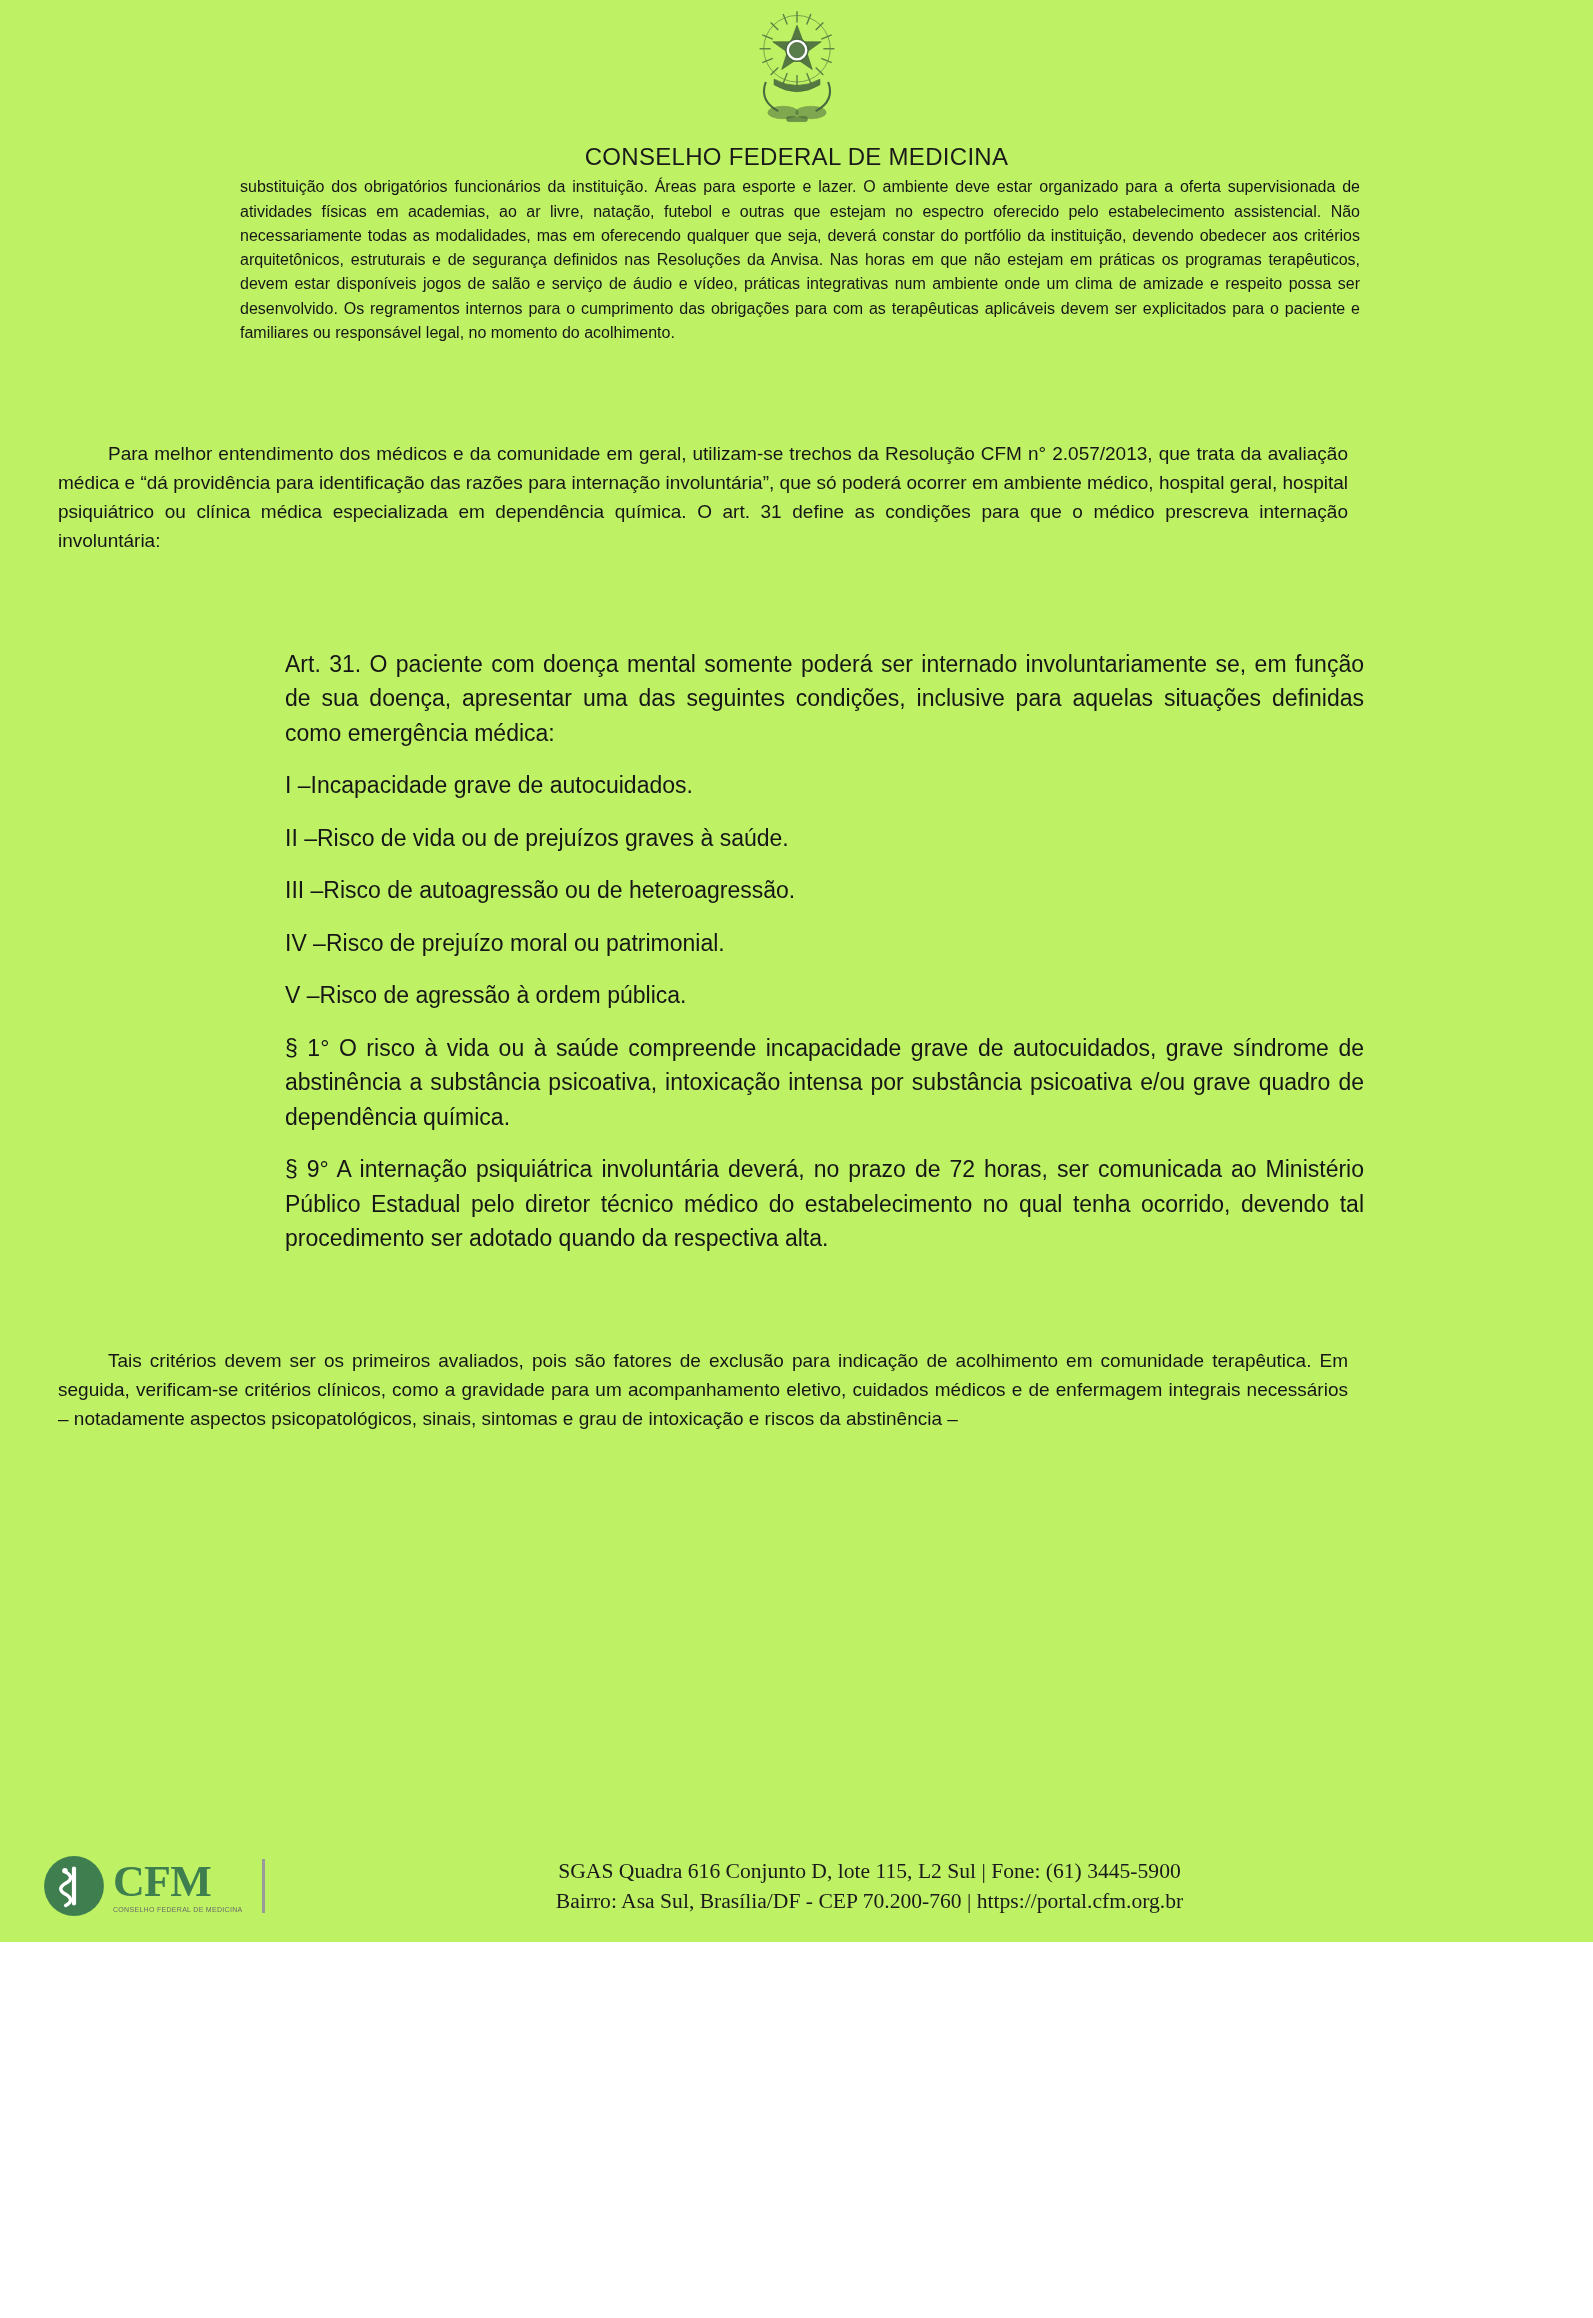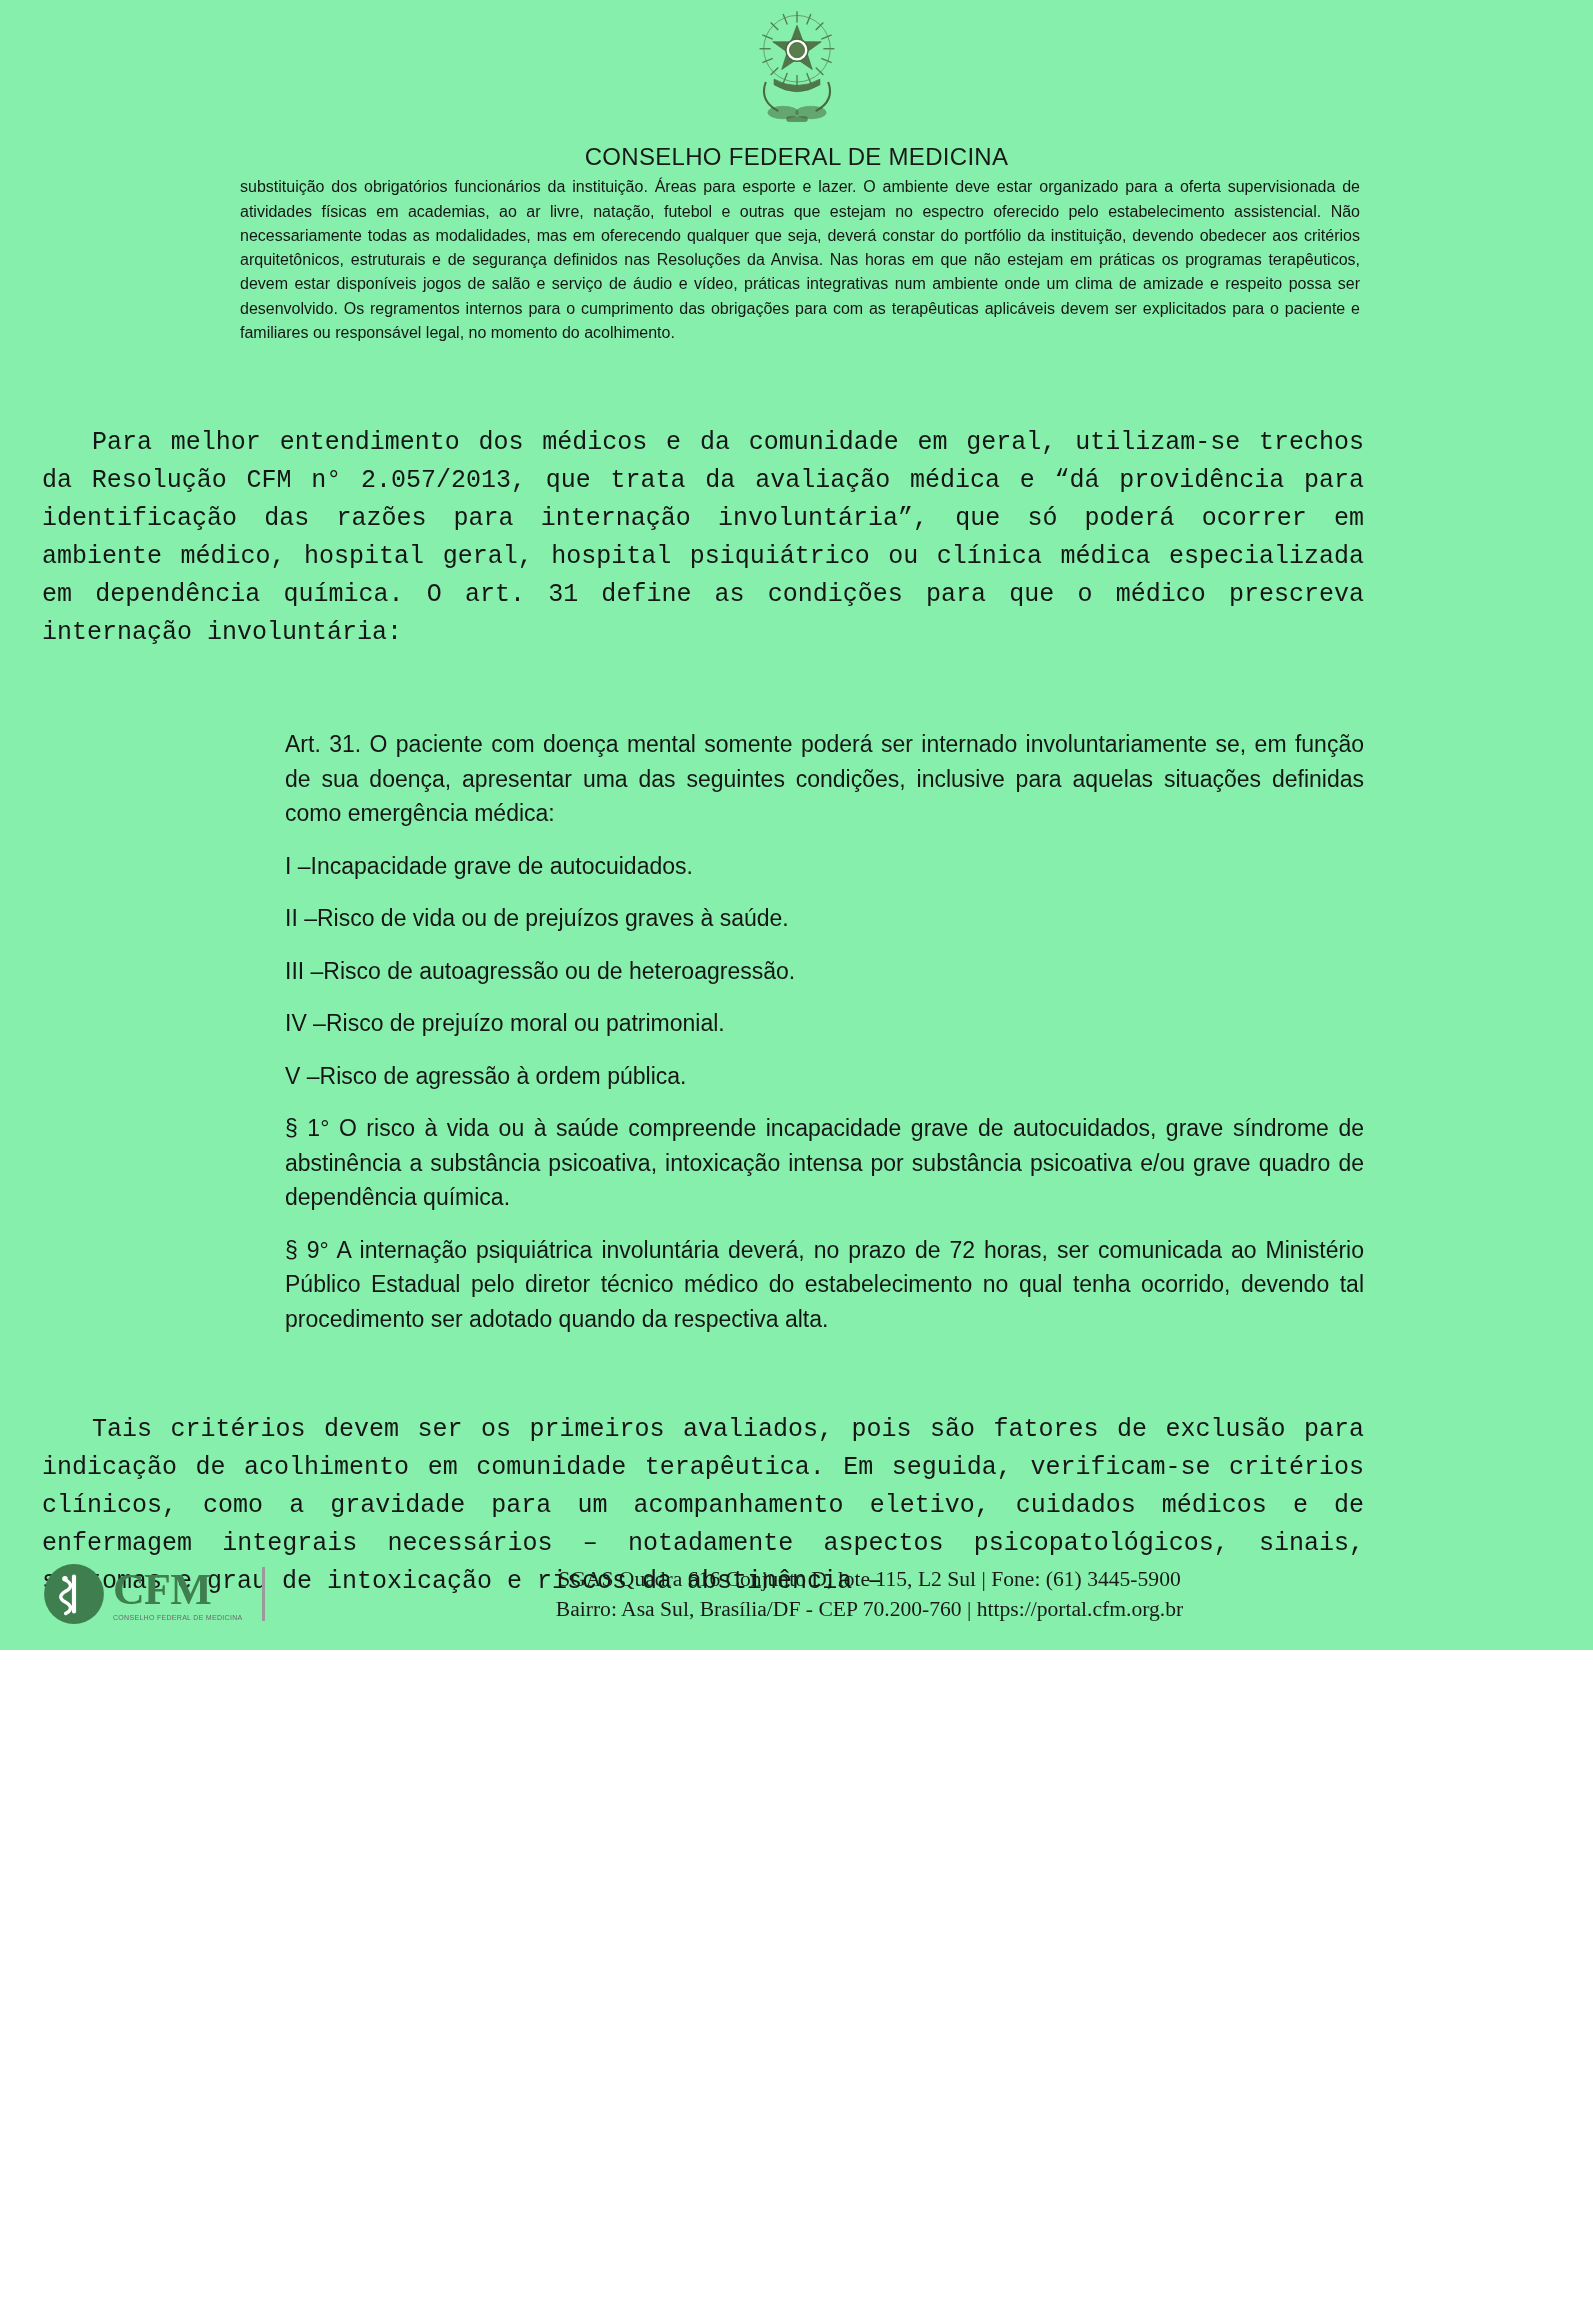--- a/index.html
+++ b/index.html
@@ -7,22 +7,22 @@
     padding: 0;
     background: #ffffff;
   }
   body {
     font-family: "Liberation Sans", sans-serif;
     color: #000000;
   }
   .page {
     position: relative;
     width: 1593px;
-    height: 1650px;
-    background: #86efac;
+    height: 1942px;
+    background: #bef264;
     box-sizing: border-box;
     overflow: hidden;
   }
 
   
   .header {
     padding-top: 7px;
     text-align: center;
   }
   .coat-of-arms {
@@ -48,26 +48,25 @@
     line-height: 1.52;
     text-align: justify;
     color: #161616;
   }
   .section-gap-lg { height: 75px; }
 
   .full-width {
     padding: 0 229px 0 42px;
   }
   .full-width p {
-    margin: 0;
-    font-size: 25px;
+    margin: 16px;
+    font-size: 19px;
     line-height: 1.52;
     text-align: justify;
     color: #161616;
-    font-family: Liberation Mono, monospace;
   }
   .first-indent { text-indent: 50px; }
 
   .quote {
     padding: 0 229px 0 285px;
   }
   .quote p {
     margin: 0 0 18px 0;
     font-size: 23px;
     line-height: 1.5;

